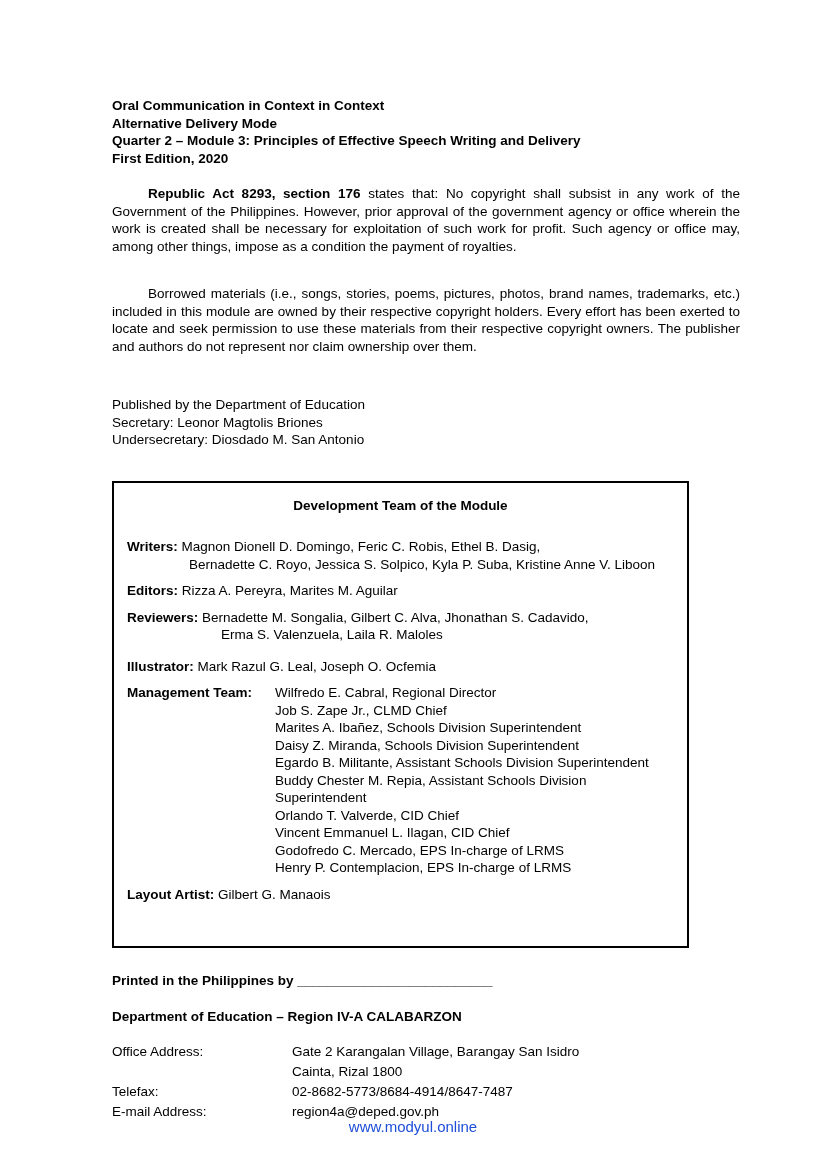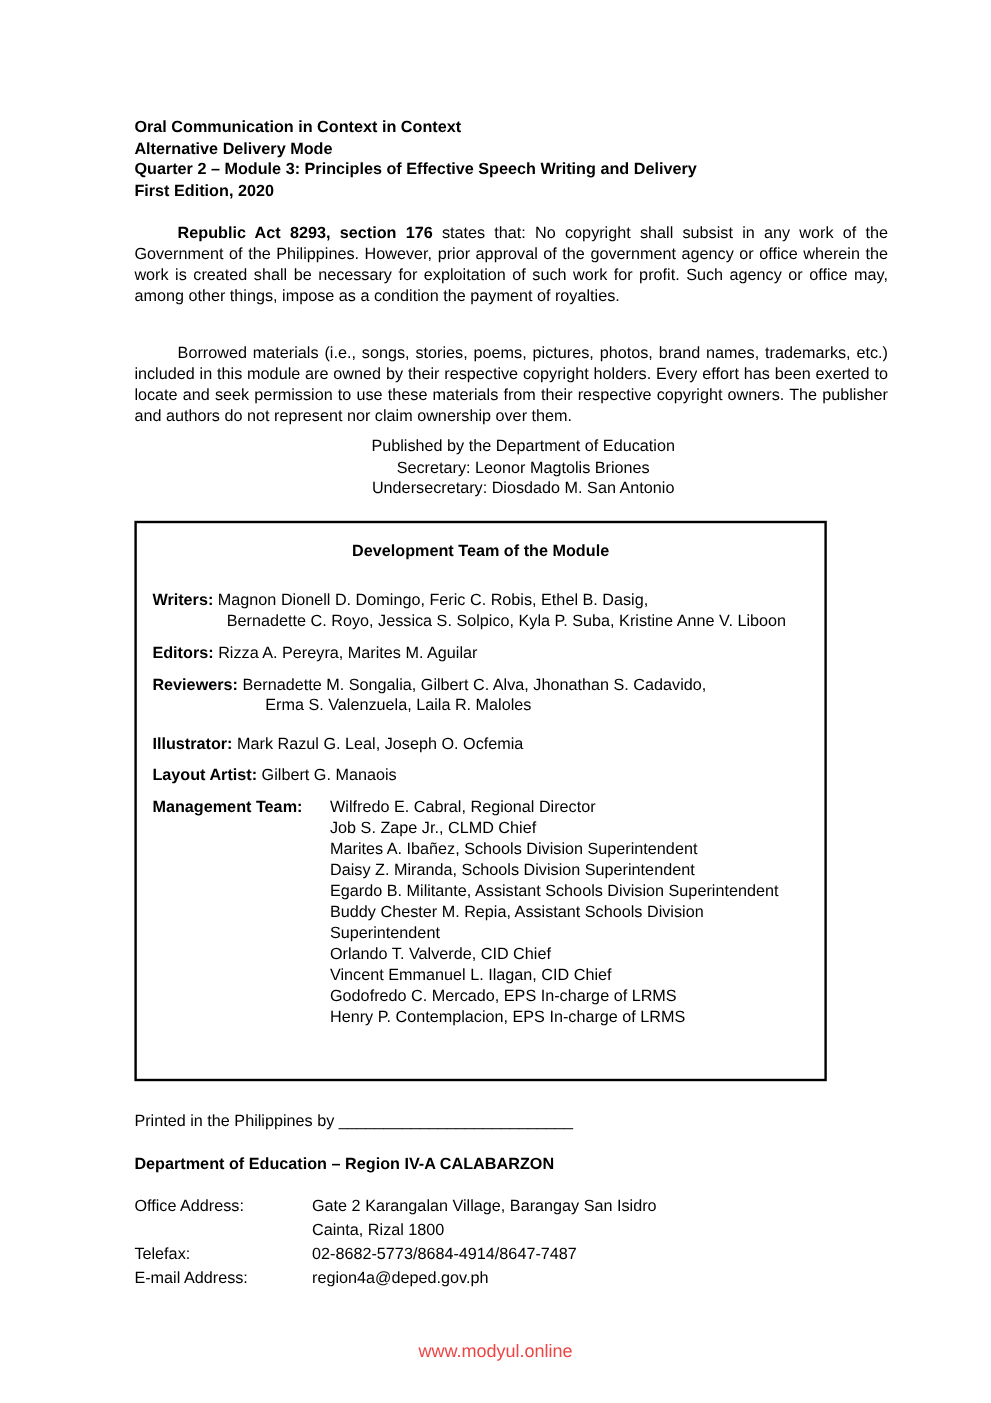--- a/index.html
+++ b/index.html
@@ -21,53 +21,53 @@
     width: 648px;
   }
   .b { font-weight: bold; }
   .header-block { margin-bottom: 18px; }
   .body-para {
     width: 628px;
     text-align: justify;
     text-indent: 36px;
     margin-bottom: 30px;
   }
-  .body-para.second { margin-bottom: 8px; }
-  .publisher-block { margin-bottom: 18px; text-align: center; }
+  .body-para.second { margin-bottom: 41px; }
+  .publisher-block { margin-bottom: 32px; }
   .team-box {
     width: 577px;
     border: 2px solid #000000;
     padding: 14px 13px 34px 13px;
     margin-bottom: 24px;
   }
   .team-title {
     text-align: center;
     font-weight: bold;
     margin-bottom: 24px;
   }
   .entry { margin-bottom: 9px; }
   .writers-line2 { margin-left: 62px; }
   .reviewers-line2 { margin-left: 94px; }
   .entry.gap-before { margin-top: 14px; }
   .mgmt-row { display: flex; align-items: flex-start; }
   .mgmt-label { width: 148px; flex: 0 0 148px; font-weight: bold; }
   .mgmt-members { flex: 1; }
-  .printed-line { font-weight: normal; margin-bottom: 18px; }
+  .printed-line { font-weight: bold; margin-bottom: 18px; }
   .dept-line { font-weight: bold; margin-bottom: 17px; }
   .addr-grid { line-height: 20px; }
-  .addr-row { display: flex; }
+  .addr-row { display: flex; gap: 32px; }
   .addr-label { width: 148px; flex: 0 0 148px; }
   .addr-value { flex: 1; }
   .watermark {
     position: absolute;
     left: 0;
     right: 0;
     top: 1118px;
     text-align: center;
-    color: #ef4444;
+    color: #1d4ed8;
     font-size: 15px;
   }
 </style>
 </head>
 <body>
 
 <div class="page">
 
   <div class="header-block">
     <div class="b">Oral Communication in Context in Context</div>
@@ -107,39 +107,39 @@
       <span class="b">Reviewers:</span>
       <span>Bernadette M. Songalia, Gilbert C. Alva, Jhonathan S. Cadavido,</span>
       <div class="reviewers-line2">Erma S. Valenzuela, Laila R. Maloles</div>
     </div>
 
     <div class="entry gap-before">
       <span class="b">Illustrator:</span>
       <span>Mark Razul G. Leal, Joseph O. Ocfemia</span>
     </div>
 
-    <div class="entry">
-      <span class="b">Layout Artist:</span>
-      <span>Gilbert G. Manaois</span>
-    </div>
-
     <div class="entry mgmt-row">
       <div class="mgmt-label">Management Team:</div>
       <div class="mgmt-members">
         <div>Wilfredo E. Cabral, Regional Director</div>
         <div>Job S. Zape Jr., CLMD Chief</div>
         <div>Marites A. Ibañez, Schools Division Superintendent</div>
         <div>Daisy Z. Miranda, Schools Division Superintendent</div>
         <div>Egardo B. Militante, Assistant Schools Division Superintendent</div>
         <div>Buddy Chester M. Repia, Assistant Schools Division Superintendent</div>
         <div>Orlando T. Valverde, CID Chief</div>
         <div>Vincent Emmanuel L. Ilagan, CID Chief</div>
         <div>Godofredo C. Mercado, EPS In-charge of LRMS</div>
         <div>Henry P. Contemplacion, EPS In-charge of LRMS</div>
       </div>
+    </div>
+
+    <div class="entry">
+      <span class="b">Layout Artist:</span>
+      <span>Gilbert G. Manaois</span>
     </div>
   </div>
 
   <div class="printed-line">Printed in the Philippines by __________________________</div>
 
   <div class="dept-line">Department of Education – Region IV-A CALABARZON</div>
 
   <div class="addr-grid">
     <div class="addr-row">
       <div class="addr-label">Office Address:</div>

